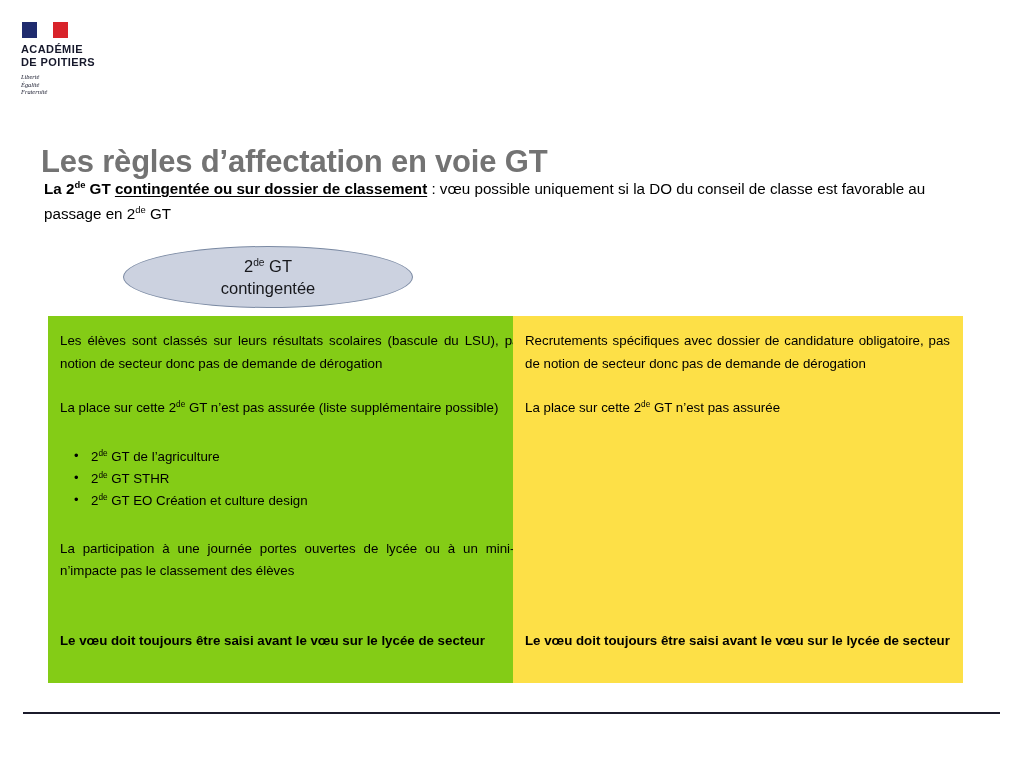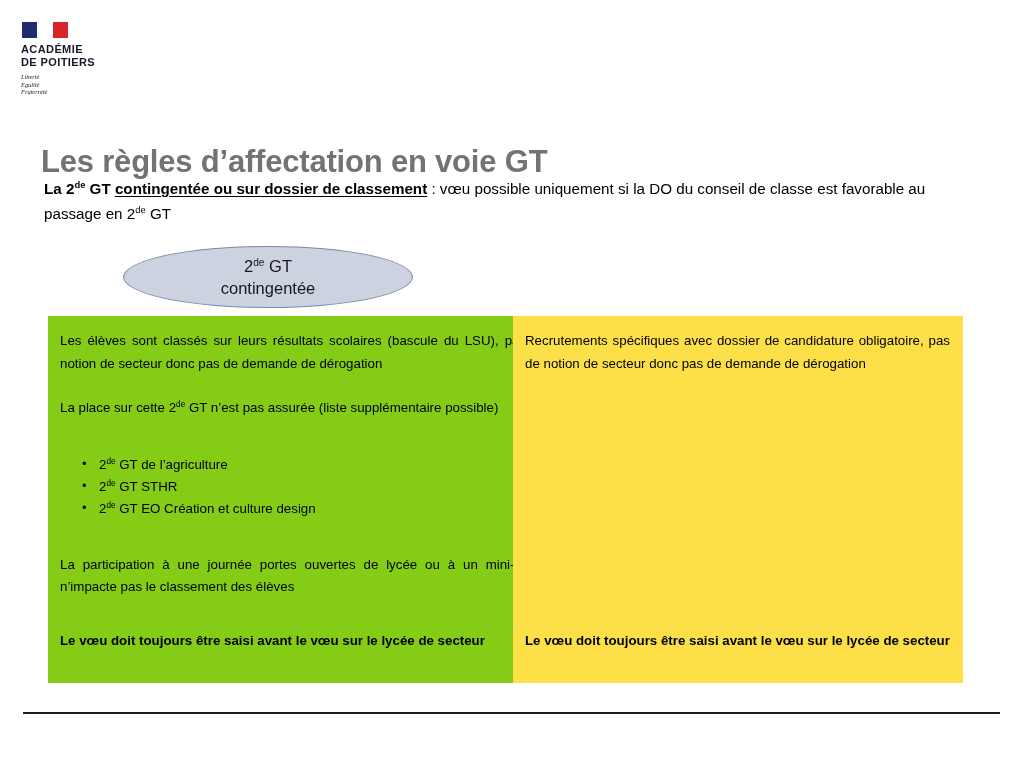--- a/index.html
+++ b/index.html
@@ -144,21 +144,21 @@
   .box-right {
     left: 513px;
     top: 316px;
     width: 450px;
     height: 367px;
     background: #fde047;
   }
   .box p { margin: 0; }
   .para-gap { height: 22px; }
   .bullets {
-    margin: 12px;
+    margin: 4px;
     padding: 0;
     list-style: none;
   }
   .bullets li {
     position: relative;
     padding-left: 27px;
     text-align: left;
     line-height: 22px;
   }
   .bullets li::before {
@@ -233,18 +233,19 @@
       <li><span>2</span><sup>de</sup><span> GT EO Création et culture design</span></li>
     </ul>
     <div class="para-gap"></div>
     <p>La participation à une journée portes ouvertes de lycée ou à un mini-stage n’impacte pas le classement des élèves</p>
     <div class="box-footer">Le vœu doit toujours être saisi avant le vœu sur le lycée de secteur</div>
   </div>
 
   <div class="box box-right">
     <p>Recrutements spécifiques avec dossier de candidature obligatoire, pas de notion de secteur donc pas de demande de dérogation</p>
     <div class="para-gap"></div>
+    <p><span>La place sur cette 2</span><sup>de</sup><span> GT n’est pas assurée</span></p>
     <div class="box-footer">Le vœu doit toujours être saisi avant le vœu sur le lycée de secteur</div>
   </div>
 
   <div class="bottom-rule"></div>
 
 </div>
 
 </body></html>

